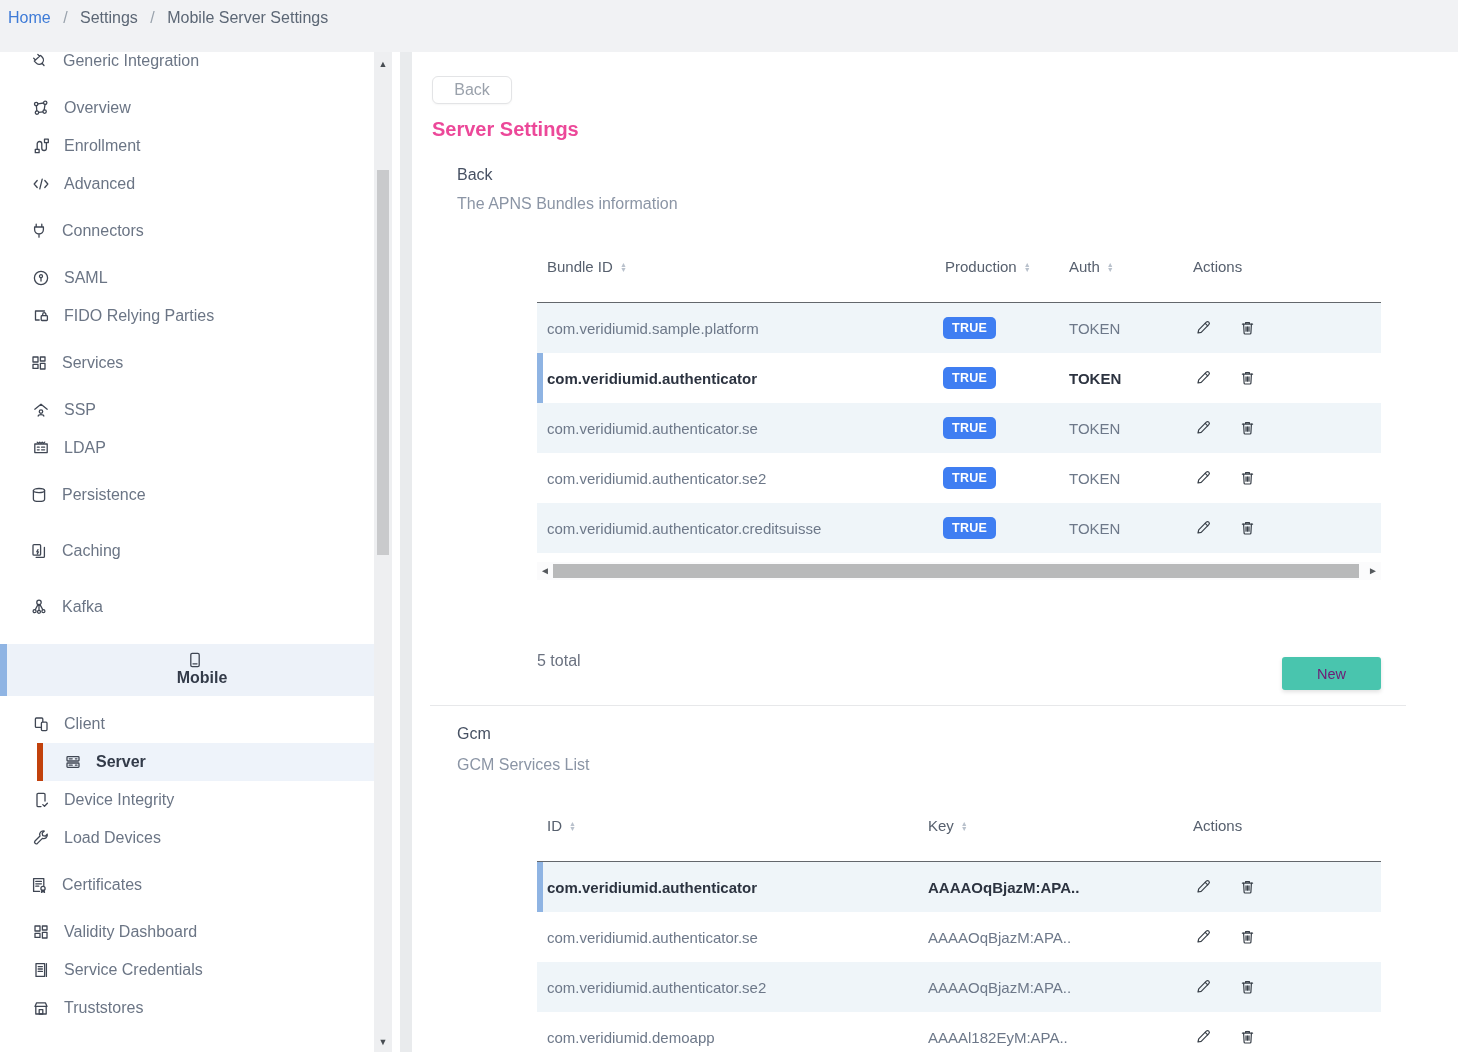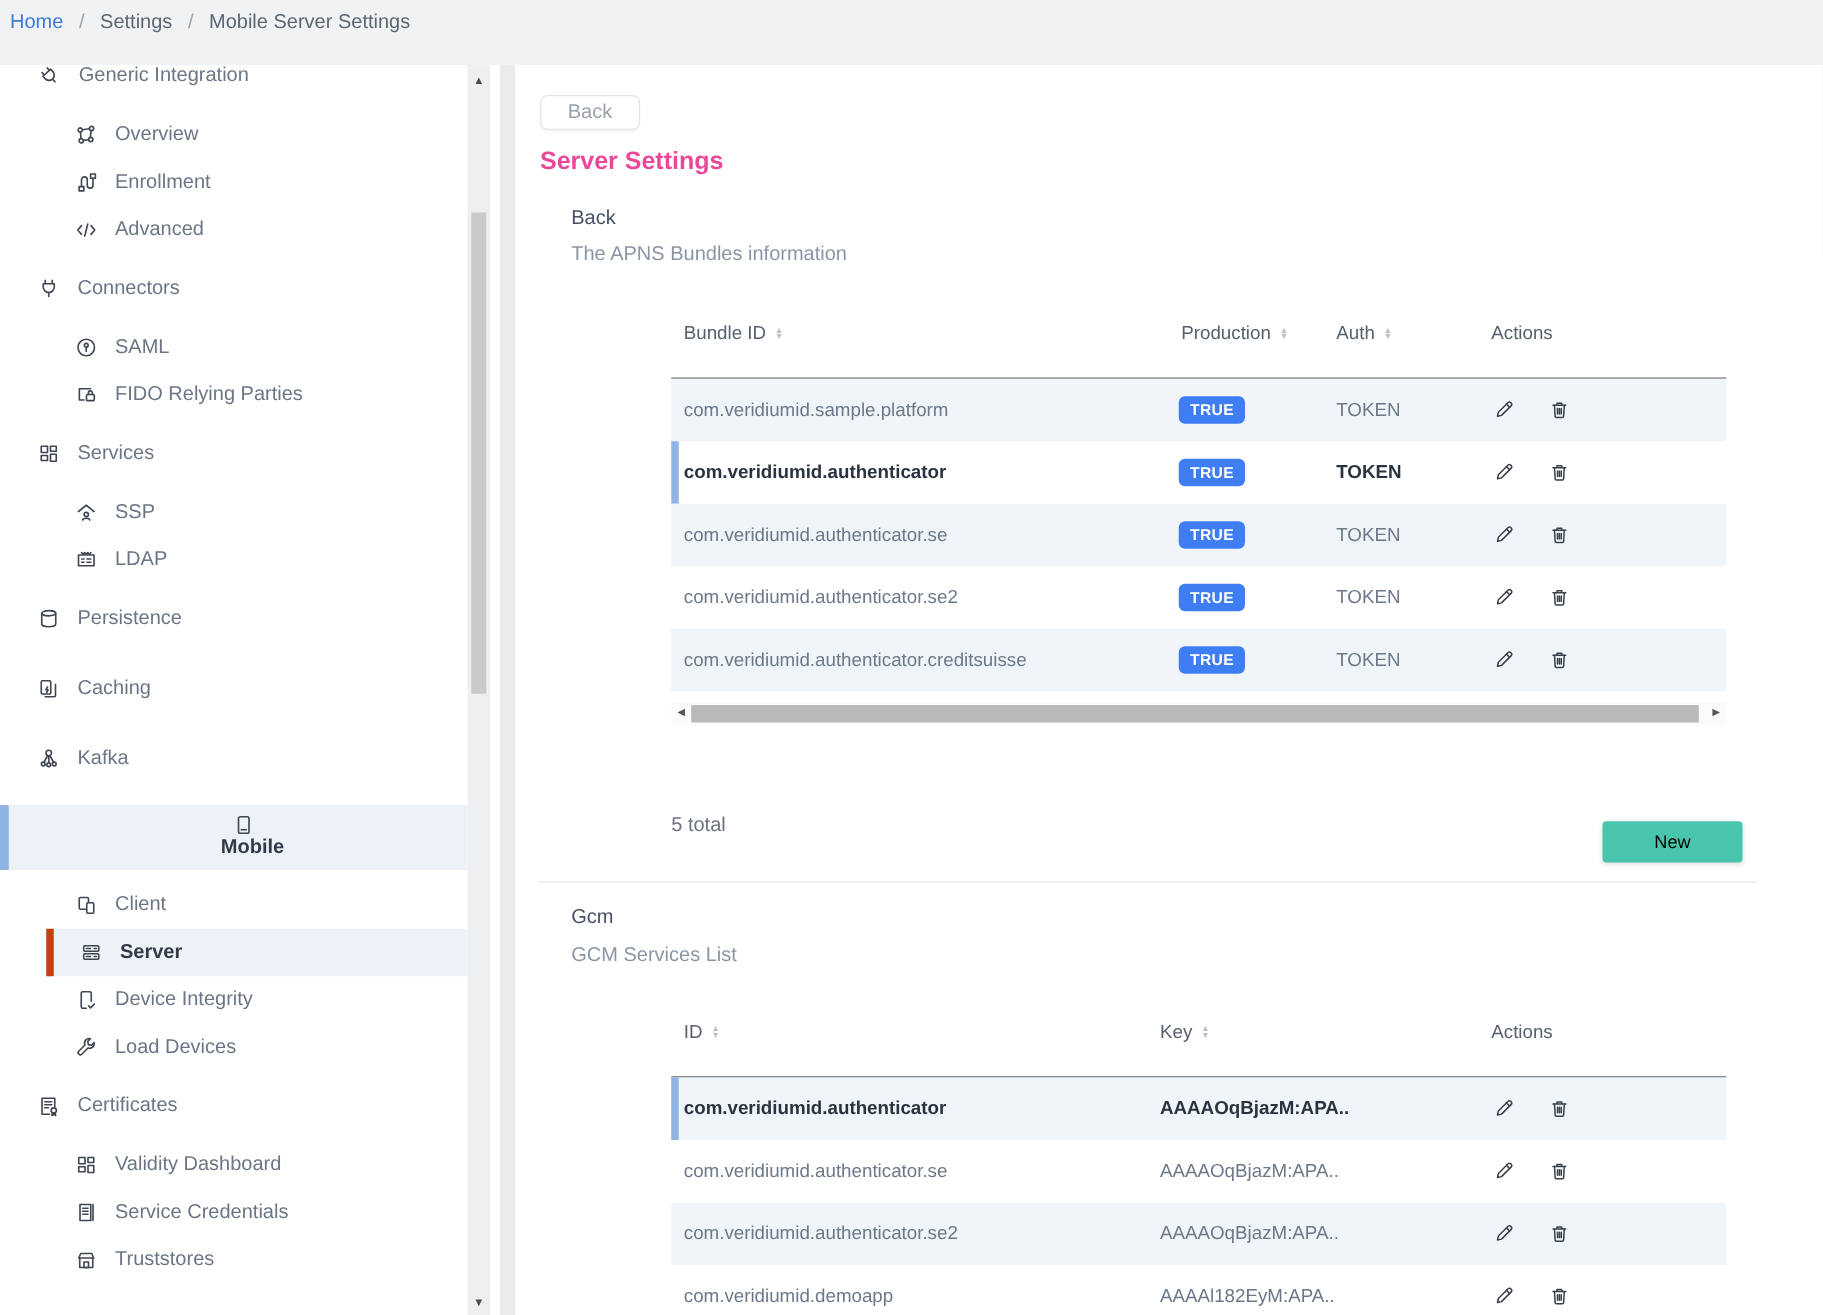--- a/index.html
+++ b/index.html
@@ -14,21 +14,21 @@
   .bc-sep { color:#9aa3ad; margin:0 8px; }
   .bc-item { color:#5c6775; }
 
   
   .sidebar { position:absolute; left:0; top:52px; width:400px; height:1000px;
     background:#ffffff; overflow:hidden; }
   .sb-list { position:absolute; left:0; top:0; width:374px;
     display:flex; flex-direction:column; }
   .sb-item { display:flex; align-items:center; height:38px; padding-left:30px;
     font-size:16px; color:#6b7585; cursor:pointer; flex:none; }
-  .sb-item.sb-child { padding-left:60px; }
+  .sb-item.sb-child { padding-left:32px; }
   .sb-item.sb-top { margin:9px 0; }
   .sb-item:first-child { margin-top:-10px;padding-left:31px; }
   .icon { width:18px; height:18px; margin-right:14px; flex:none; display:inline-block; }
   .icon svg { width:18px; height:18px; fill:none; stroke:#3f4653;
     stroke-width:1.3; stroke-linecap:round; stroke-linejoin:round; }
   .sb-top.active { background:#edf2f9; border-left:7px solid #8fb4e3;
     padding:7px 0 7px 23px; height:52px;flex-direction:column; }
   .sb-top.active .sb-label { font-weight:bold; color:#333b49; }
   .sb-child.active { background:#eef3fa; margin-left:37px; width:337px;
     border-left:6px solid #c2410c; padding-left:21px; }
@@ -85,22 +85,22 @@
   
   .hscroll { position:absolute; left:125px; top:510px; width:844px; height:18px;
     background:#fbfbfc; }
   .hs-arrow { position:absolute; top:0; width:12px; height:18px; color:#54585c;
     font-size:10px; line-height:18px; text-align:center; cursor:pointer; }
   .hs-arrow.left { left:2px; } .hs-arrow.right { right:2px; }
   .hs-thumb { position:absolute; left:16px; top:2px; width:806px; height:14px;
     background:#b8b9ba; cursor:pointer; }
 
   .total-label { position:absolute; left:125px; top:600px; font-size:16px; color:#6b7280; }
-  .new-btn { position:absolute; left:870px; top:605px; width:112px; height:33px;
-    background:#49c5ae; color:#000000; border:none; border-radius:3px;
+  .new-btn { position:absolute; left:870px; top:605px; width:99px; height:33px;
+    background:#49c5ae; color:#701a75; border:none; border-radius:3px;
     font-size:14.5px; cursor:pointer; font-family:inherit;
     box-shadow:0 2px 4px rgba(0,0,0,0.12); }
   .divider { position:absolute; left:18px; top:653px; width:976px; height:1px;
     background:#e7e8ea; }
 
   .apns-heading { top:114px; } .apns-desc { top:143px; }
   .apns-table { top:190px; }
   .gcm-heading { top:673px; } .gcm-desc { top:704px; }
   .gcm-table { top:749px; }
 </style>

